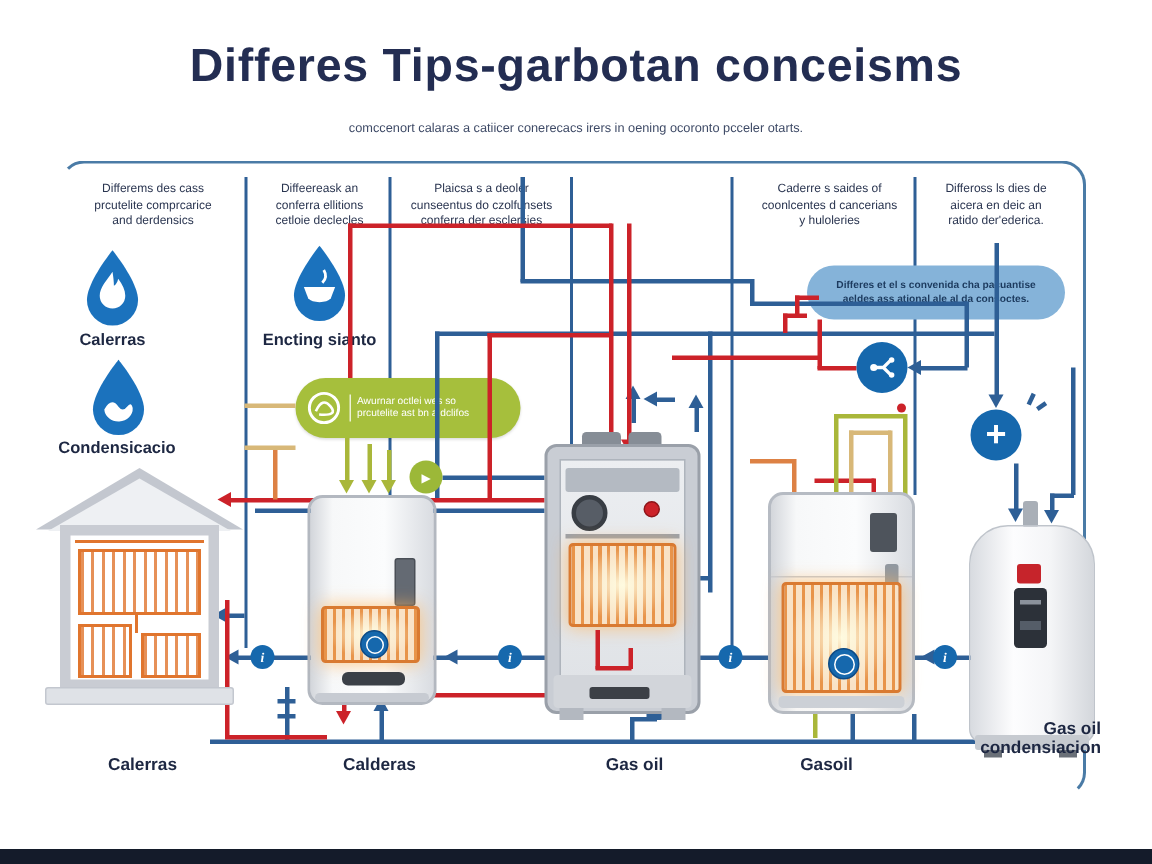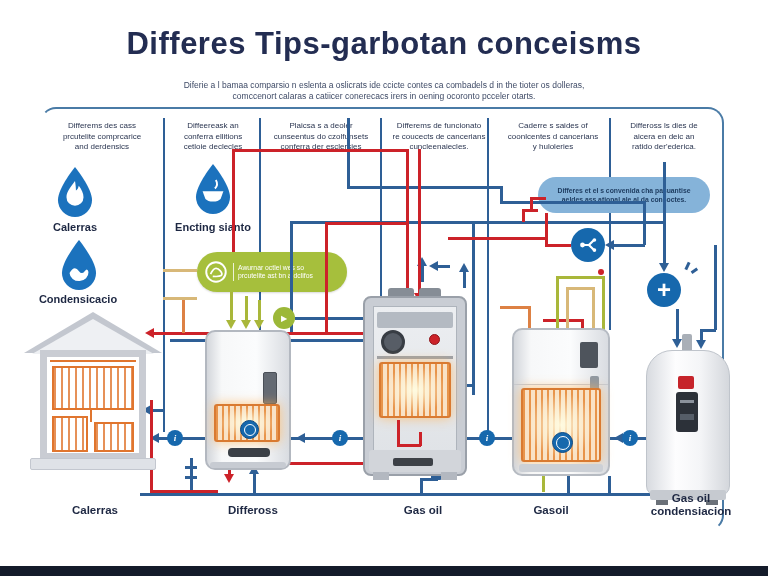--- a/index.html
+++ b/index.html
@@ -44,21 +44,20 @@
   .sq{position:absolute;}
   .bottom-strip{position:absolute;left:0;bottom:0;width:768px;height:10px;background:#141b2a;}
 </style>
 </head>
 <body>
 
 <div id="stage">
 
   <div class="title">Differes Tips-garbotan conceisms</div>
   <div class="subtitle">
-    <div>Diferie a l bamaa comparsio n eslenta a oslicrats ide ccicte contes ca combadels d in the tioter os dolleras,</div>
     <div>comccenort calaras a catiicer conerecacs irers in oening ocoronto pcceler otarts.</div>
   </div>
 
   <div class="bigbox"></div>
 
   <div class="ln nvbg" style="left:163px;top:118px;width:1.5px;height:314px;"></div>
   <div class="ln nvbg" style="left:259px;top:118px;width:1.5px;height:215px;"></div>
   <div class="ln nvbg" style="left:380px;top:118px;width:1.5px;height:182px;"></div>
   <div class="ln nvbg" style="left:487px;top:118px;width:1.5px;height:319px;"></div>
   <div class="ln nvbg" style="left:609px;top:118px;width:1.5px;height:212px;"></div>
@@ -70,25 +69,20 @@
   </div>
   <div class="colhead" style="left:168px;width:90px;">
     <div>Diffeereask an</div>
     <div>conferra ellitions</div>
     <div>cetloie declecles</div>
   </div>
   <div class="colhead" style="left:264px;width:114px;">
     <div>Plaicsa s a deoler</div>
     <div>cunseentus do czolfunsets</div>
     <div>conferra der esclersies</div>
-  </div>
-  <div class="colhead" style="left:386px;width:106px;">
-    <div>Differems de funcionato</div>
-    <div>re coucects de cancerians</div>
-    <div>cuncleenaiecles.</div>
   </div>
   <div class="colhead" style="left:500px;width:106px;">
     <div>Caderre s saides of</div>
     <div>coonlcentes d cancerians</div>
     <div>y huloleries</div>
   </div>
   <div class="colhead" style="left:612px;width:104px;">
     <div>Differoss ls dies de</div>
     <div>aicera en deic an</div>
     <div>ratido der'ederica.</div>
@@ -330,19 +324,19 @@
     <div class="abs" style="left:30px;top:42px;width:22px;height:40px;background:#2c3139;border-radius:3px;">
       <div class="abs" style="left:4px;top:8px;width:14px;height:3px;background:#8b929c;"></div>
       <div class="abs" style="left:4px;top:22px;width:14px;height:6px;background:#555d68;"></div>
     </div>
     <div class="abs" style="left:4px;top:140px;width:76px;height:10px;background:#c6cad0;border-radius:2px;"></div>
     <div class="abs" style="left:10px;top:150px;width:12px;height:5px;background:#6a7078;"></div>
     <div class="abs" style="left:60px;top:150px;width:12px;height:5px;background:#6a7078;"></div>
   </div>
 
   <div class="unitlabel" style="left:50px;width:90px;">Calerras</div>
-  <div class="unitlabel" style="left:208px;width:90px;">Differoss</div>
+  <div class="unitlabel" style="left:208px;width:90px;">Calderas</div>
   <div class="unitlabel" style="left:378px;width:90px;">Gas oil</div>
   <div class="unitlabel" style="left:506px;width:90px;">Gasoil</div>
-  <div class="unitlabel" style="left:648px;width:86px;top:492px;">Gas oil condensiacion</div>
+  <div class="unitlabel" style="left:648px;width:86px;top:480px;text-align:right;">Gas oil condensiacion</div>
 
   <div class="bottom-strip"></div>
 </div>
 
 </body></html>

